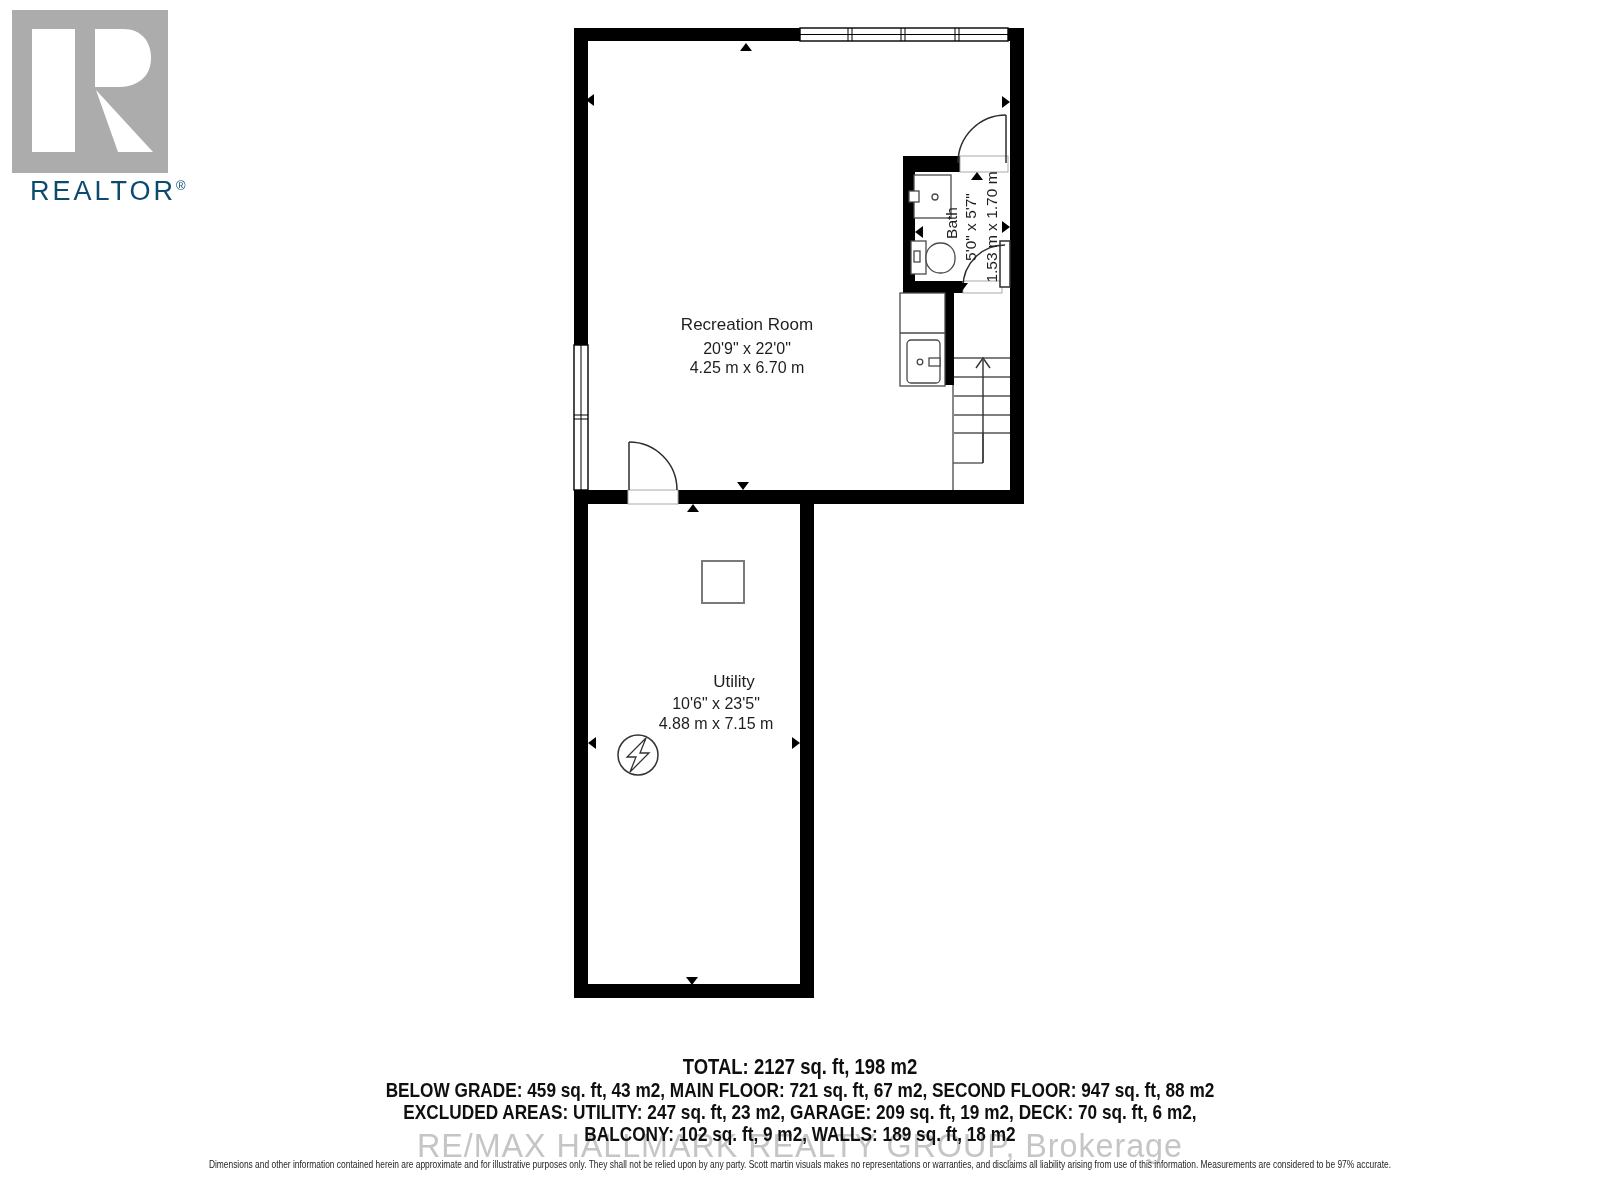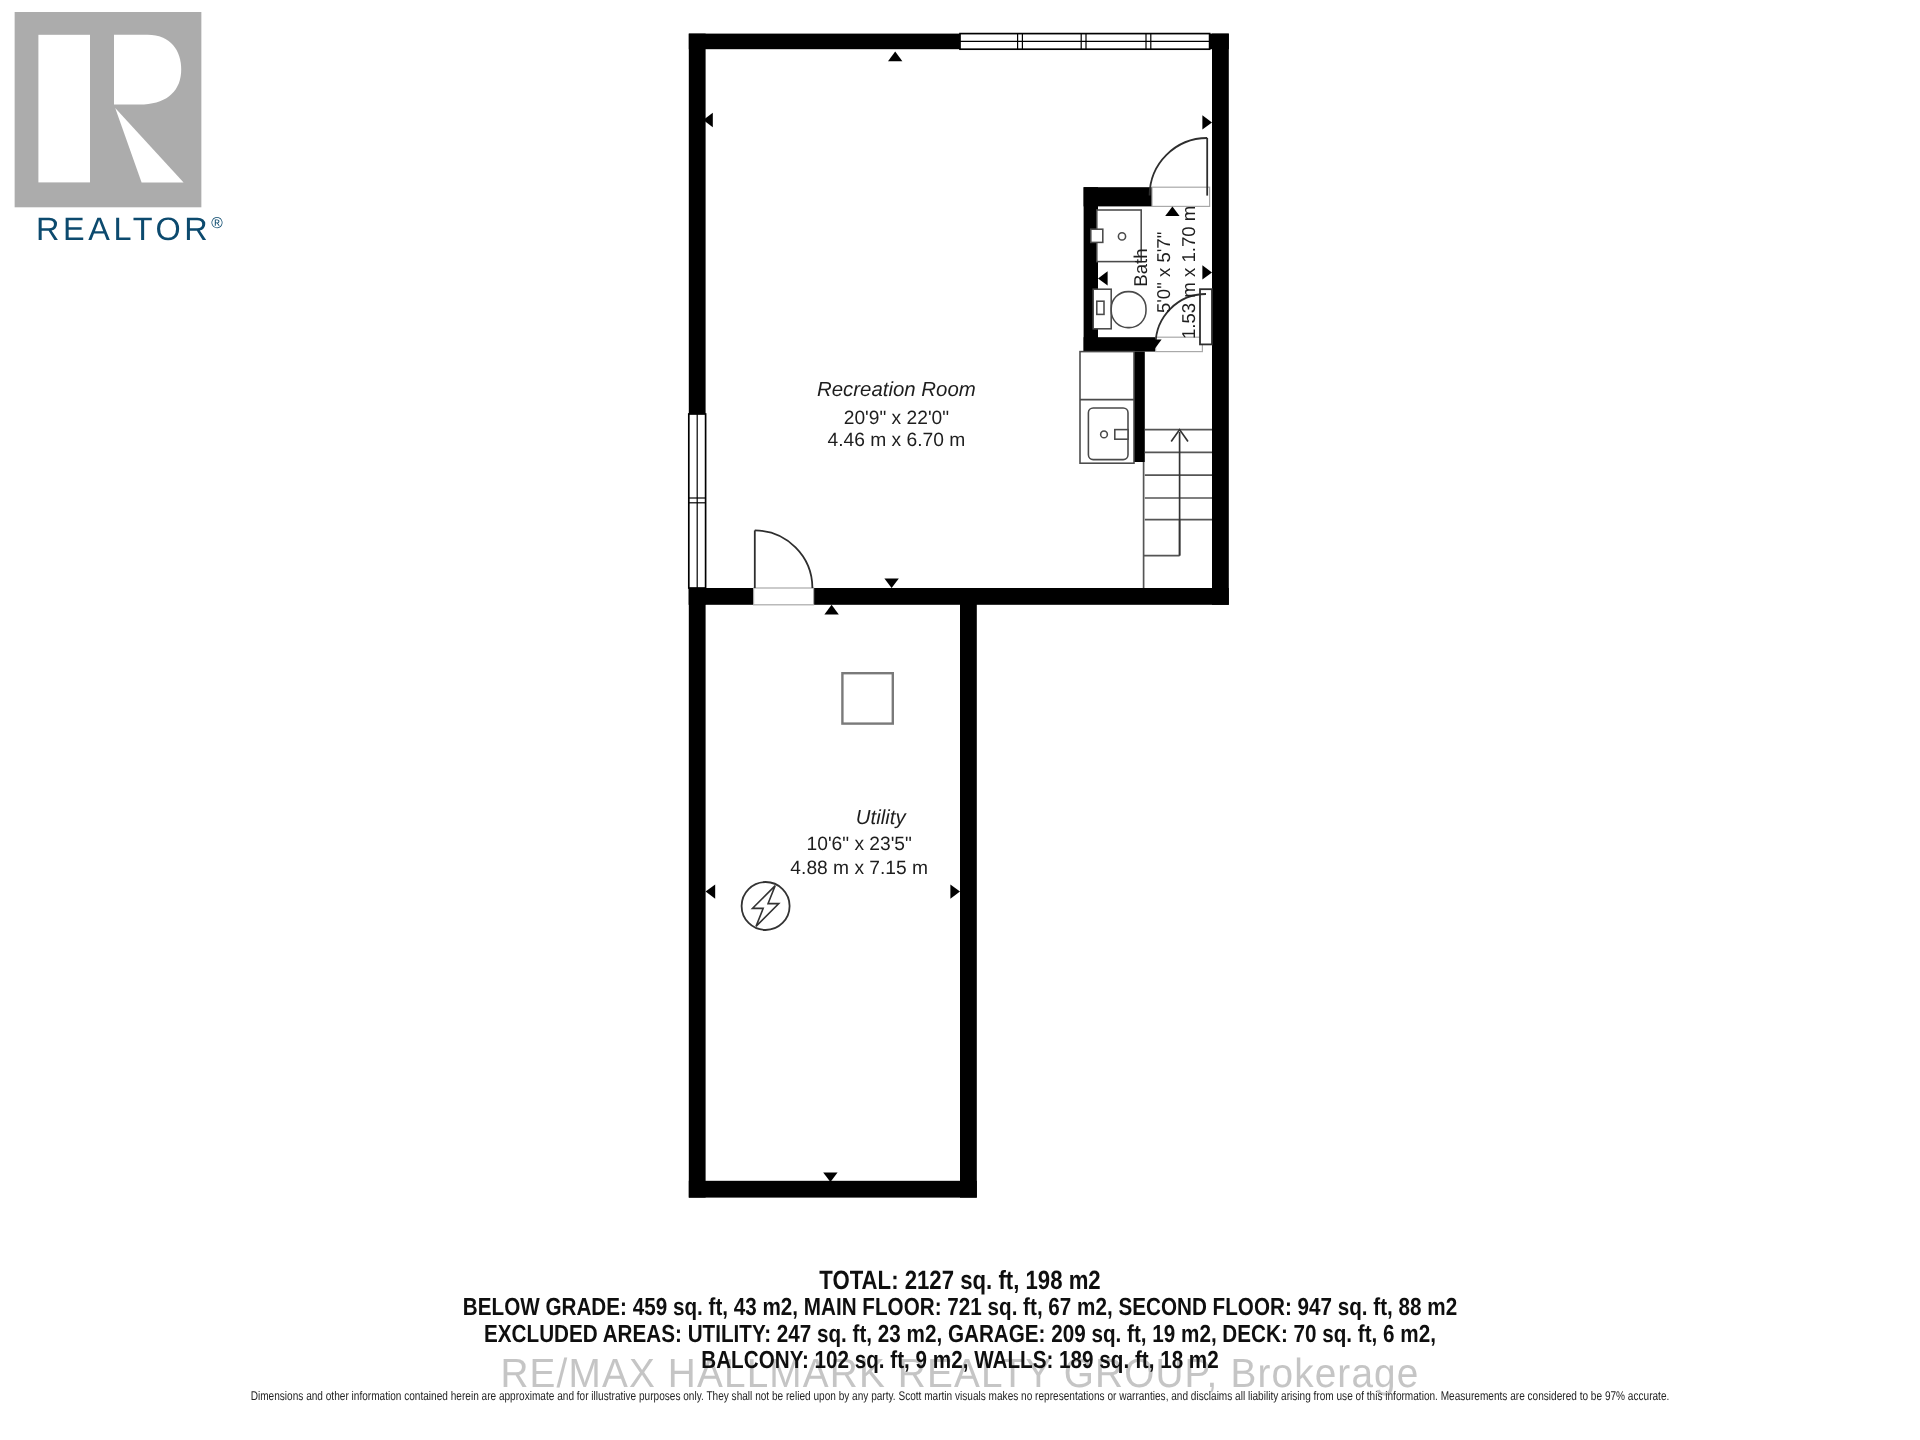--- a/index.html
+++ b/index.html
@@ -3,21 +3,21 @@
 <meta charset="utf-8">
 <style>
   html,body{margin:0;padding:0;}
   body{
     width:1600px;height:1200px;position:relative;background:#ffffff;
     font-family:"Liberation Sans",sans-serif;overflow:hidden;
   }
   #plan-svg{position:absolute;left:0;top:0;}
   
   .plan-label{position:absolute;color:#1e1e1e;text-align:center;white-space:nowrap;}
-  .room-name{font-size:17px;font-style:italic;}
+  .room-name{font-size:17px;}
   .room-dim{font-size:16px;}
   .vlabel{transform:translate(-50%,-50%) rotate(-90deg);font-size:15.5px;}
   
   .sum-line{
     position:absolute;left:0;width:1600px;text-align:center;white-space:nowrap;
     font-weight:bold;color:#0f0f0f;transform:scaleX(0.84);transform-origin:800px 50%;
     z-index:3;
   }
   .sum-total{font-size:22px;}
   .sum-sub{font-size:20.5px;}
@@ -164,21 +164,21 @@
     <polygon points="792,737 792,749 800,743"></polygon>
     <polygon points="923,226 923,238 915,232"></polygon>
     <polygon points="1002,221 1002,233 1010,227"></polygon>
     <polygon points="971,180 983,180 977,172"></polygon>
     <polygon points="956,283 968,283 962,291"></polygon>
   </g>
 </svg>
 
 <div class="plan-label room-name" style="left:597px;top:315px;width:300px;">Recreation Room</div>
 <div class="plan-label room-dim" style="left:597px;top:340px;width:300px;">20'9" x 22'0"</div>
-<div class="plan-label room-dim" style="left:597px;top:359px;width:300px;">4.46 m x 6.70 m</div>
+<div class="plan-label room-dim" style="left:597px;top:359px;width:300px;">4.25 m x 6.70 m</div>
 
 <div class="plan-label vlabel" style="left:952px;top:223px;">Bath</div>
 <div class="plan-label vlabel" style="left:971px;top:227px;">5'0" x 5'7"</div>
 <div class="plan-label vlabel" style="left:992px;top:227px;">1.53 m x 1.70 m</div>
 
 <div class="plan-label room-name" style="left:584px;top:672px;width:300px;">Utility</div>
 <div class="plan-label room-dim" style="left:566px;top:695px;width:300px;">10'6" x 23'5"</div>
 <div class="plan-label room-dim" style="left:566px;top:715px;width:300px;">4.88 m x 7.15 m</div>
 
 <div id="watermark">RE/MAX HALLMARK REALTY GROUP, Brokerage</div>

